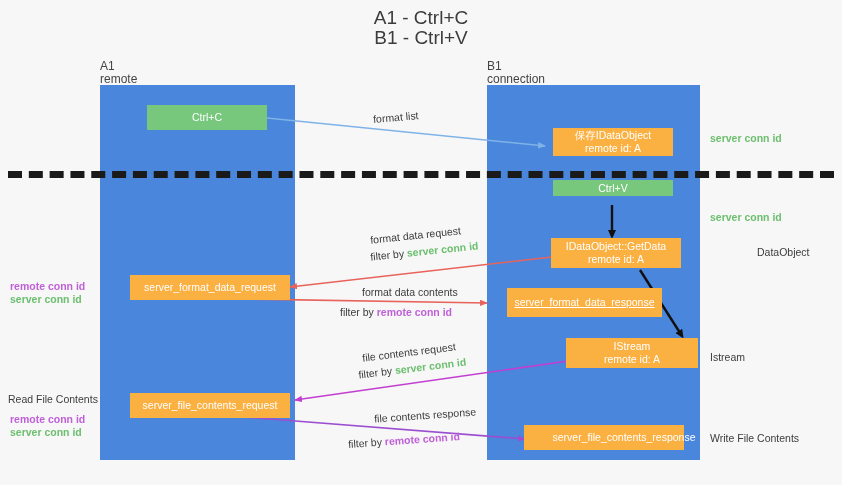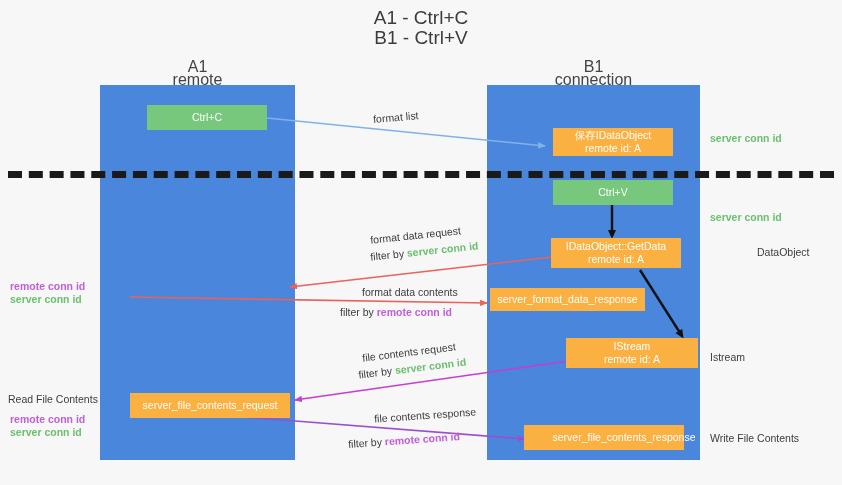--- a/index.html
+++ b/index.html
@@ -15,21 +15,21 @@
 
   
   .title{
     position:absolute;left:0;right:0;top:8px;
     text-align:center;
     font-size:19px;line-height:20px;color:#3c3c3c;
   }
 
   
   .lane-head{
-    position:absolute;text-align:center;font-size:16px;line-height:13px;color:#444;
+    position:absolute;font-size:12px;line-height:13px;color:#444;
   }
 
   
   .lane{
     position:absolute;background:#4a86dc;
   }
   #laneA{left:100px;top:85px;width:195px;height:375px;}
   #laneB{left:487px;top:85px;width:213px;height:375px;}
 
   
@@ -119,35 +119,36 @@
 
     <line x1="640" y1="270" x2="682" y2="336" stroke="#111111" stroke-width="2.4" marker-end="url(#ah-black)"></line>
 
     <line x1="568" y1="361" x2="295" y2="400" stroke="#c23fd0" stroke-width="1.6" marker-end="url(#ah-magenta)"></line>
 
     <line x1="130" y1="408" x2="525" y2="439" stroke="#9b4fd0" stroke-width="1.6" marker-end="url(#ah-purple)"></line>
   </svg>
 
   <div class="box green" style="left:135px;top:105px;width:120px;height:25px;margin-left:12px;">Ctrl+C</div>
 
+  <div class="box orange" style="left:130px;top:275px;width:160px;height:25px;">server_format_data_request</div>
 
   <div class="box orange" style="left:130px;top:393px;width:160px;height:25px;">server_file_contents_request</div>
 
   <div class="box orange" style="left:553px;top:128px;width:120px;height:28px;">保存IDataObject
 remote id: A</div>
 
-  <div class="box green" style="left:553px;top:180px;width:120px;height:25px;">Ctrl+V</div>
+  <div class="box green" style="left:553px;top:180px;width:120px;height:16px;">Ctrl+V</div>
 
   <div class="box orange" style="left:551px;top:238px;width:130px;height:30px;">IDataObject::GetData
 remote id: A</div>
 
   <div class="box orange" style="left:566px;top:338px;width:132px;height:30px;">IStream
 remote id: A</div>
 
-  <div class="box orange" style="left:490px;top:288px;width:155px;height:23px;">server_format_data_response</div>
+  <div class="box orange" style="left:507px;top:288px;width:155px;height:29px;text-decoration:underline;">server_format_data_response</div>
 
   <div class="box orange" style="left:524px;top:425px;width:160px;height:25px;padding-left:44px;">server_file_contents_response</div>
 
   <div class="divider"></div>
 
   <div class="edge-label" style="left:373px;top:110px;transform:rotate(-5deg);">format list</div>
 
   <div class="edge-label" style="left:370px;top:228px;transform:rotate(-6deg);">format data request</div>
 
   <div class="edge-label" style="left:370px;top:244px;transform:rotate(-6deg);">

